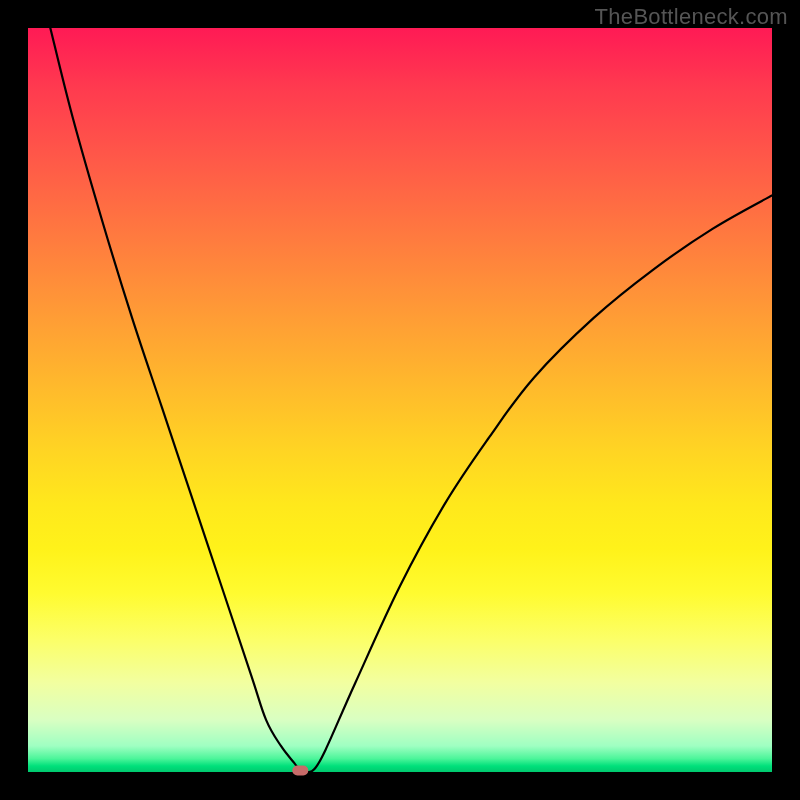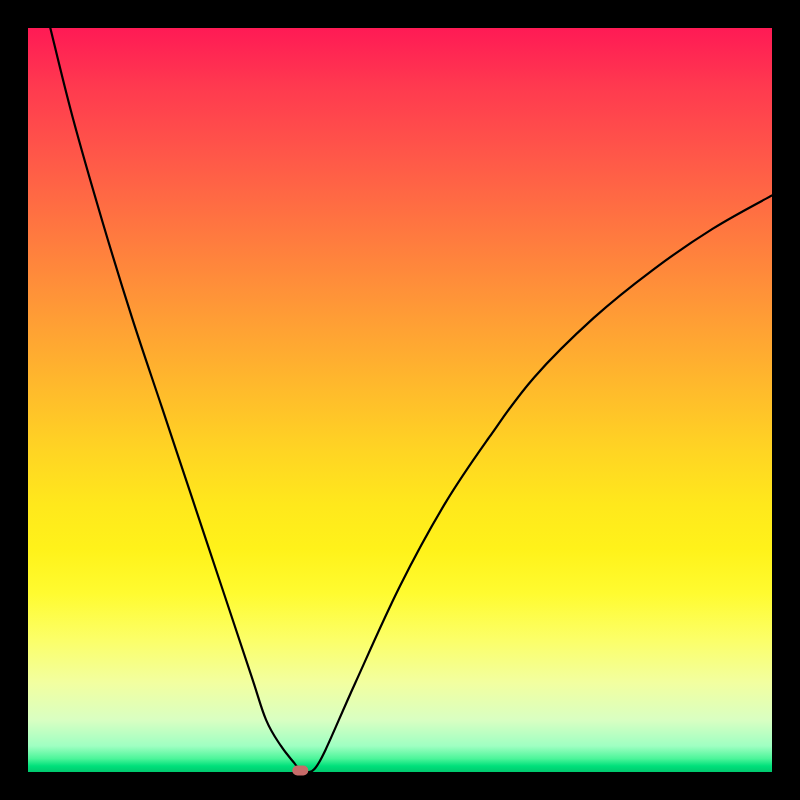--- a/index.html
+++ b/index.html
@@ -74,20 +74,21 @@
   .marker {
     fill: #c76b69;
     stroke: none;
   }
 </style>
 </head>
 <body>
 
 <div class="frame">
 
+  <div class="watermark">TheBottleneck.com</div>
 
   <div class="plot-area">
     <svg class="curve" viewBox="0 0 744 744" preserveAspectRatio="none">
       <path d="M 22.32 0.00 C 26.34 16.07, 35.27 54.46, 44.64 89.28 C 54.01 124.10, 63.69 157.28, 74.40 193.44 C 85.11 229.60, 93.45 256.68, 104.16 290.16 C 114.87 323.64, 123.21 347.30, 133.92 379.44 C 144.63 411.58, 152.97 436.58, 163.68 468.72 C 174.39 500.86, 182.73 525.86, 193.44 558.00 C 204.15 590.14, 215.16 623.17, 223.20 647.28 C 231.24 671.39, 232.72 679.20, 238.08 691.92 C 243.44 704.64, 247.87 710.19, 252.96 717.96 C 258.05 725.73, 262.87 730.65, 266.35 735.07 C 269.83 739.49, 270.03 740.90, 272.30 742.51 C 274.58 744.12, 276.46 744.27, 279.00 744.00 C 281.54 743.73, 283.09 745.04, 286.44 741.02 C 289.79 737.01, 290.23 737.21, 297.60 721.68 C 304.97 706.15, 313.97 684.18, 327.36 654.72 C 340.75 625.26, 355.93 590.14, 372.00 558.00 C 388.07 525.86, 400.57 502.94, 416.64 476.16 C 432.71 449.38, 445.21 431.97, 461.28 409.20 C 477.35 386.43, 487.17 371.11, 505.92 349.68 C 524.67 328.25, 544.01 309.58, 565.44 290.16 C 586.87 270.74, 603.53 257.87, 624.96 241.80 C 646.39 225.73, 663.05 214.27, 684.48 200.88 C 705.91 187.49, 733.29 173.43, 744.00 167.40"></path>
       <rect class="marker" x="264.30" y="737.51" width="16" height="10" rx="5" ry="5" fill="#c76b69"></rect>
     </svg>
   </div>
 
 </div>
 

